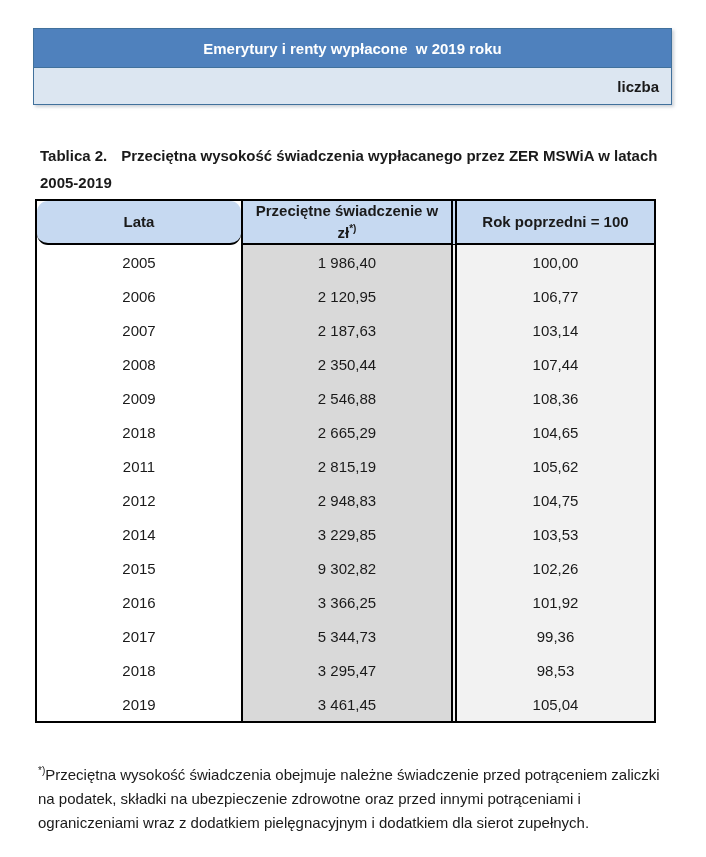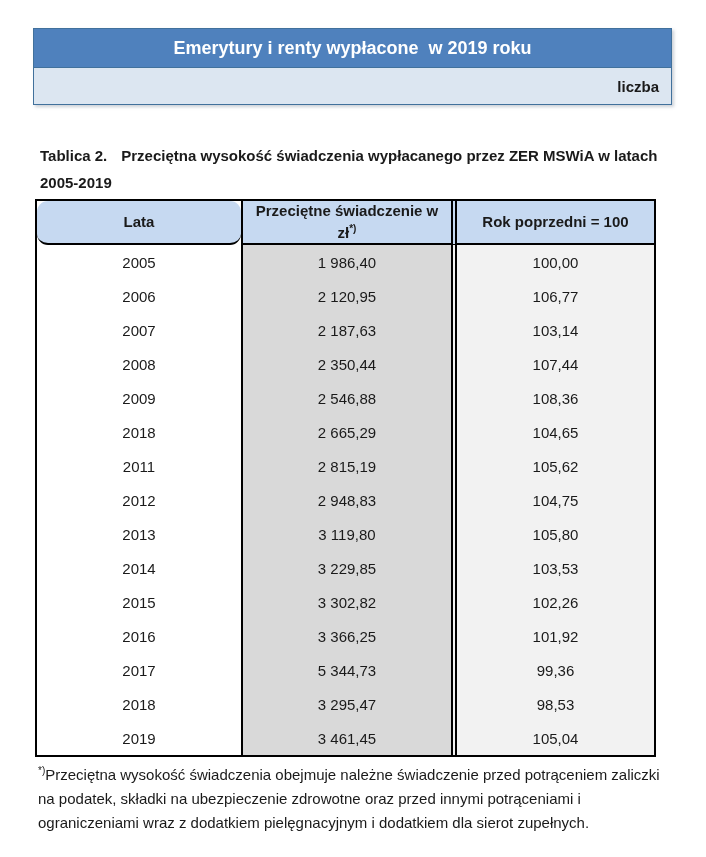--- a/index.html
+++ b/index.html
@@ -26,21 +26,21 @@
     background: var(--banner_blue, #4f81bd);
     height: 38px;
     display: flex;
     align-items: center;
     justify-content: center;
     border-bottom: 1px solid var(--banner_border, #41719c);
   }
   .banner-title {
     color: var(--banner_text, #ffffff);
     font-weight: bold;
-    font-size: 18px;
+    font-size: 15px;
     white-space: pre-wrap;
   }
   .banner-bottom {
     background: var(--banner_light, #dce6f1);
     height: 36px;
     display: flex;
     align-items: center;
     justify-content: flex-end;
     padding-right: 12px;
     padding-left: 40px;
@@ -172,32 +172,27 @@
           <td class="c1">2011</td>
           <td class="c2">2 815,19</td>
           <td class="c3">105,62</td>
         </tr>
         <tr>
           <td class="c1">2012</td>
           <td class="c2">2 948,83</td>
           <td class="c3">104,75</td>
         </tr>
         <tr>
-          <td class="c1">2013</td>
-          <td class="c2">3 119,80</td>
-          <td class="c3">105,80</td>
-        </tr>
-        <tr>
           <td class="c1">2014</td>
           <td class="c2">3 229,85</td>
           <td class="c3">103,53</td>
         </tr>
         <tr>
           <td class="c1">2015</td>
-          <td class="c2">3 302,82</td>
+          <td class="c2">9 302,82</td>
           <td class="c3">102,26</td>
         </tr>
         <tr>
           <td class="c1">2016</td>
           <td class="c2">3 366,25</td>
           <td class="c3">101,92</td>
         </tr>
         <tr>
           <td class="c1">2017</td>
           <td class="c2">5 344,73</td>

